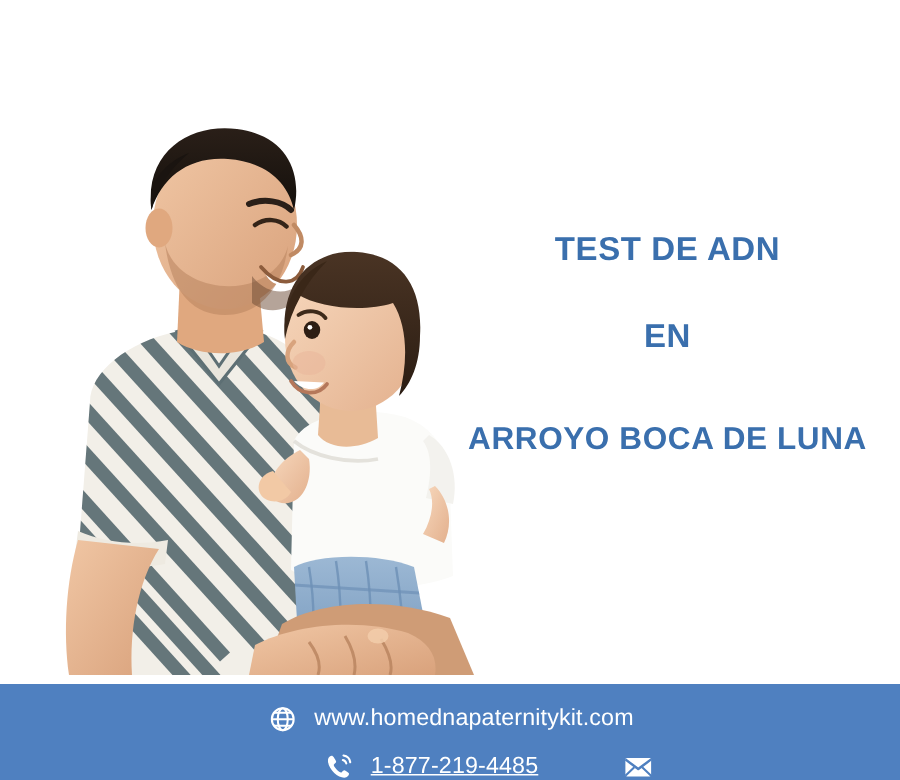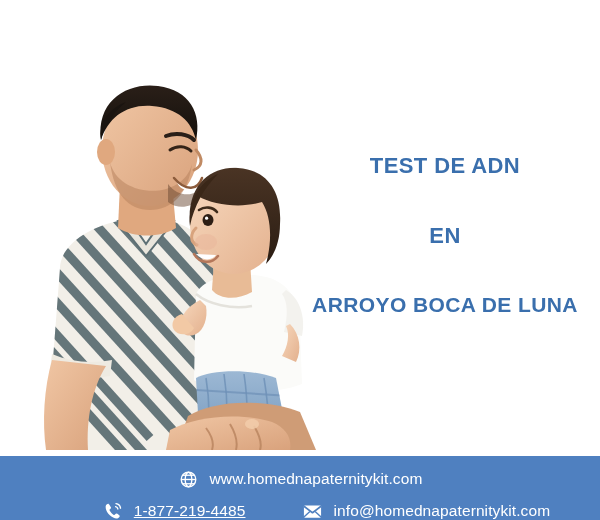--- a/index.html
+++ b/index.html
@@ -59,21 +59,21 @@
     text-align: center;
   }
   .side-line {
     color: #3a6fad;
     font-size: 22px;
     font-weight: bold;
     letter-spacing: 0.4px;
     line-height: 1;
     white-space: nowrap;
   }
-  .side-line.l1 { margin-bottom: 48px; }
+  .side-line.l1 { margin-bottom: 36px; }
   .side-line.l2 { margin-bottom: 36px; }
   .side-line.l3 { font-size: 21px; margin-top: 47px; }
 
   
   .footer {
     position: absolute;
     left: 0;
     top: 456px;
     width: 600px;
     height: 76px;
@@ -309,19 +309,18 @@
       <span class="spacer"></span>
 
       <div class="contact-item">
         <span class="ficon">
           <svg width="21" height="21" viewBox="0 0 24 24">
             <rect x="2.2" y="5" width="19.6" height="14" rx="1.2" fill="#ffffff"></rect>
             <path d="M2.2 6 L12 13.4 L21.8 6" stroke="#4f80c0" stroke-width="1.9" fill="none" stroke-linejoin="round"></path>
             <path d="M2.2 18.4 L9 12 M21.8 18.4 L15 12" stroke="#4f80c0" stroke-width="1.6" fill="none"></path>
           </svg>
         </span>
-        <span class="ftext gap-mail">info@homednapaternitykit.com</span>
       </div>
     </div>
 
   </div>
 
 </div>
 
 </body></html>

